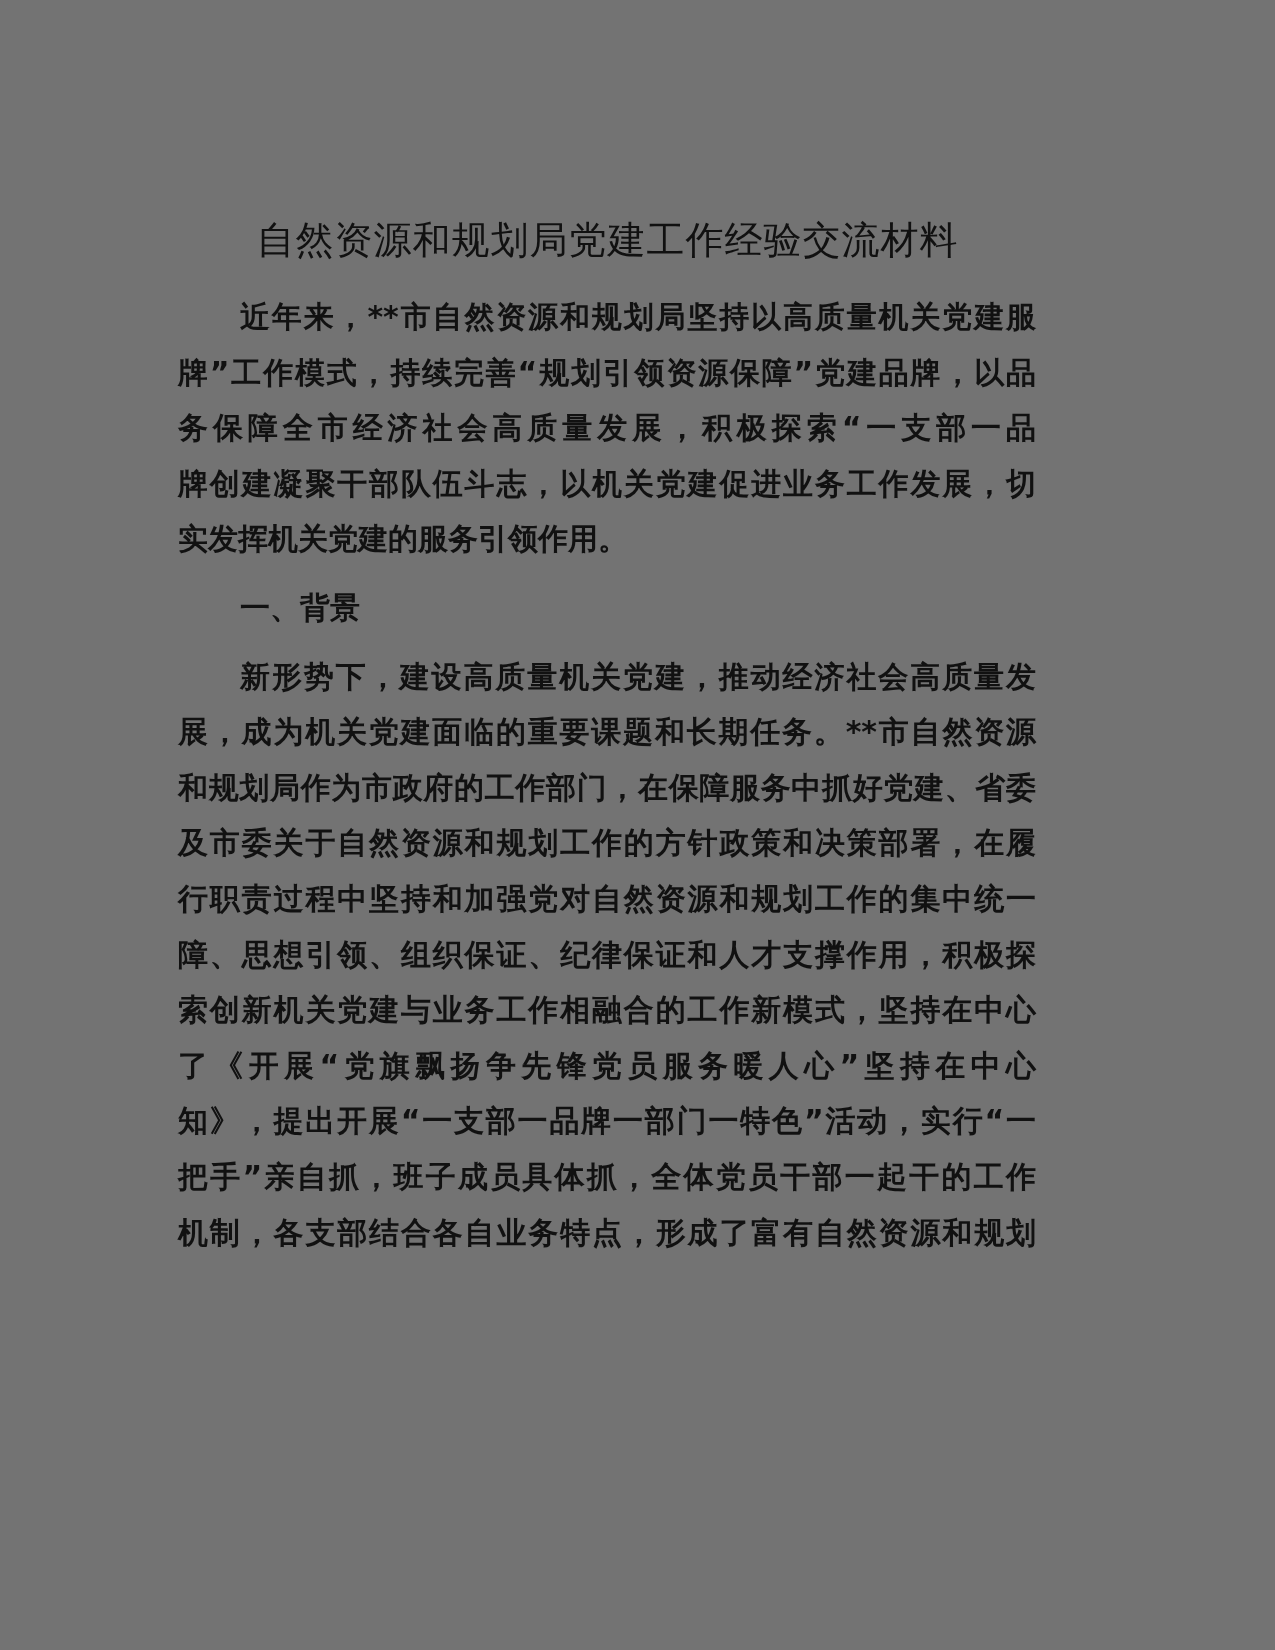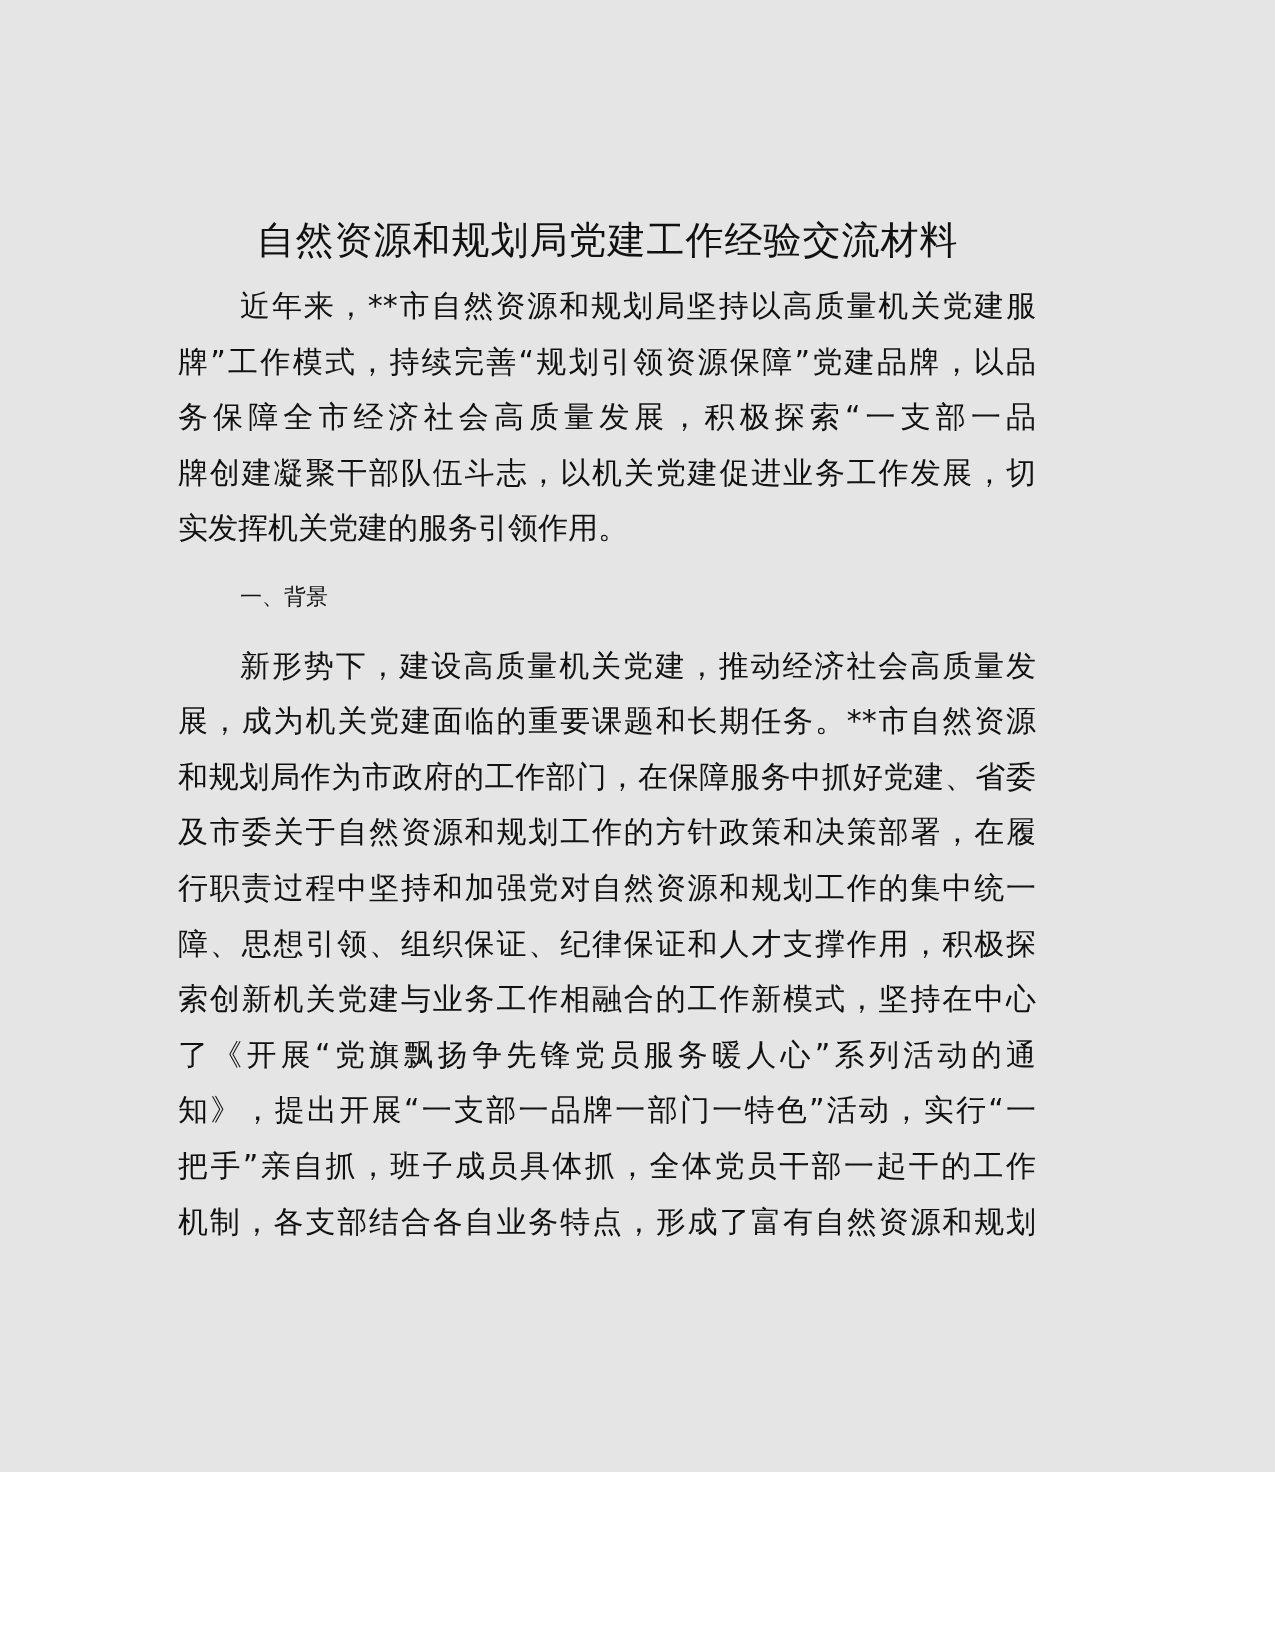--- a/index.html
+++ b/index.html
@@ -13,41 +13,42 @@
     position: relative;
     overflow: hidden;
     font-family: "DejaVu Sans", "Liberation Sans", sans-serif;
     color: #111111;
   }
   .page {
     position: absolute;
     left: 0;
     top: 0;
     width: 1275px;
-    height: 1472px;
-    background: #e5e5e5;
+    height: 1650px;
+    background: #737373;
   }
   .title {
     position: absolute;
     left: 0;
     width: 1215px;
     top: 212px;
     text-align: center;
     font-size: 38px;
     line-height: 56px;
     letter-spacing: 1px;
     color: #111;
     margin: 0;
     font-weight: normal;
   }
   .body-text {
     position: absolute;
     left: 178px;
     width: 858px;
-    top: 278px;
+    top: 289px;
+    font-weight: bold;
   }
   .line {
     display: block;
     height: 55.6px;
     line-height: 55.6px;
     font-size: 30px;
     white-space: nowrap;
     text-align: justify;
     text-align-last: justify;
     color: #111;
@@ -58,21 +59,21 @@
   .line.indent {
     padding-left: 62px;
   }
   .para-gap {
     height: 13px;
   }
   .heading-line {
     display: block;
     height: 55.6px;
     line-height: 55.6px;
-    font-size: 22px;
+    font-size: 30px;
     padding-left: 62px;
     color: #111;
   }
 </style>
 </head>
 <body>
 
 <div class="page">
   <h1 class="title">自然资源和规划局党建工作经验交流材料</h1>
 
@@ -93,19 +94,19 @@
     <div class="para-gap"></div>
 
     <div>
       <span class="line indent">新形势下，建设高质量机关党建，推动经济社会高质量发</span>
       <span class="line">展，成为机关党建面临的重要课题和长期任务。**市自然资源</span>
       <span class="line">和规划局作为市政府的工作部门，在保障服务中抓好党建、省委</span>
       <span class="line">及市委关于自然资源和规划工作的方针政策和决策部署，在履</span>
       <span class="line">行职责过程中坚持和加强党对自然资源和规划工作的集中统一</span>
       <span class="line">障、思想引领、组织保证、纪律保证和人才支撑作用，积极探</span>
       <span class="line">索创新机关党建与业务工作相融合的工作新模式，坚持在中心</span>
-      <span class="line">了《开展“党旗飘扬争先锋党员服务暖人心”系列活动的通</span>
+      <span class="line">了《开展“党旗飘扬争先锋党员服务暖人心”坚持在中心</span>
       <span class="line">知》，提出开展“一支部一品牌一部门一特色”活动，实行“一</span>
       <span class="line">把手”亲自抓，班子成员具体抓，全体党员干部一起干的工作</span>
       <span class="line">机制，各支部结合各自业务特点，形成了富有自然资源和规划</span>
     </div>
   </div>
 </div>
 
 </body></html>

